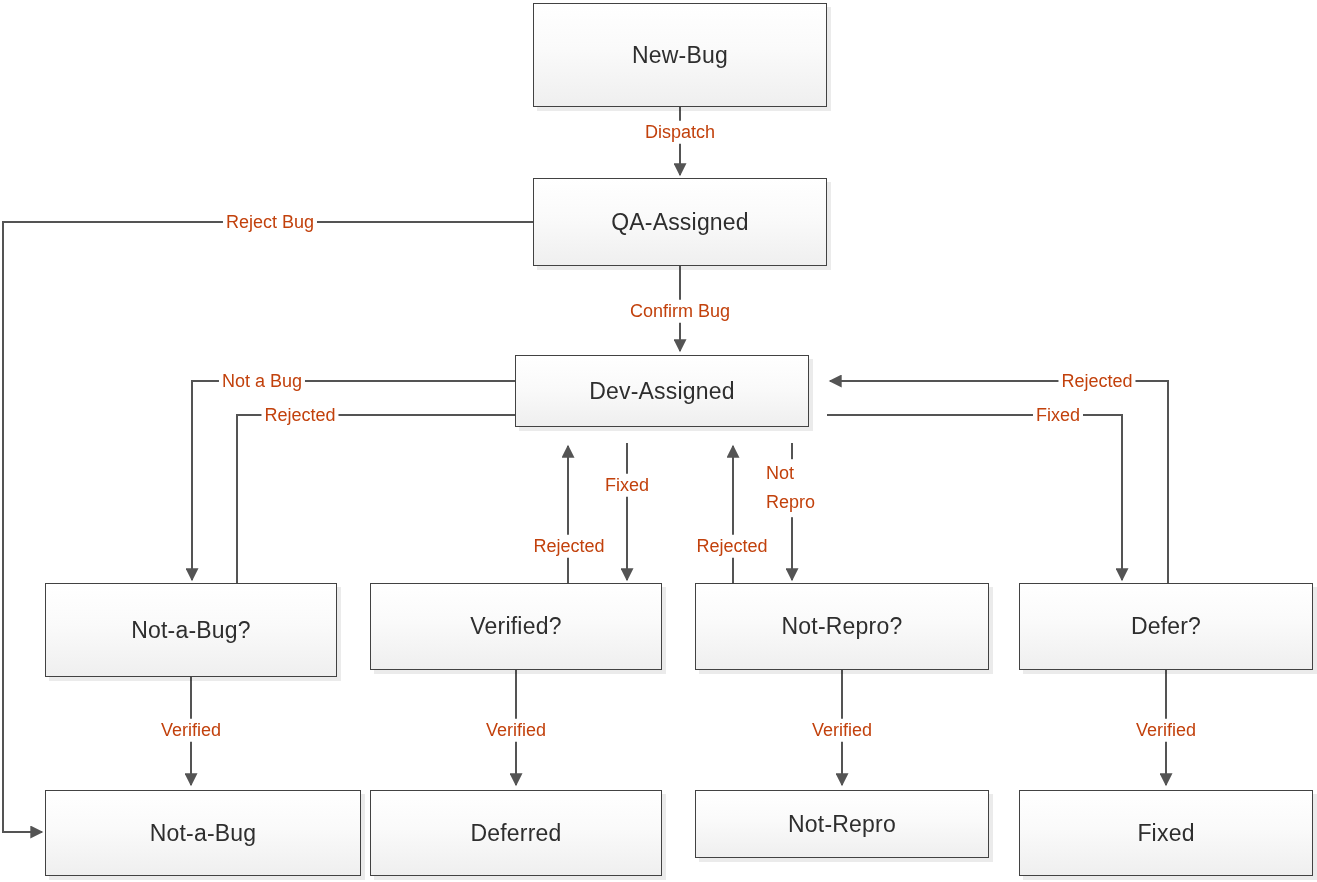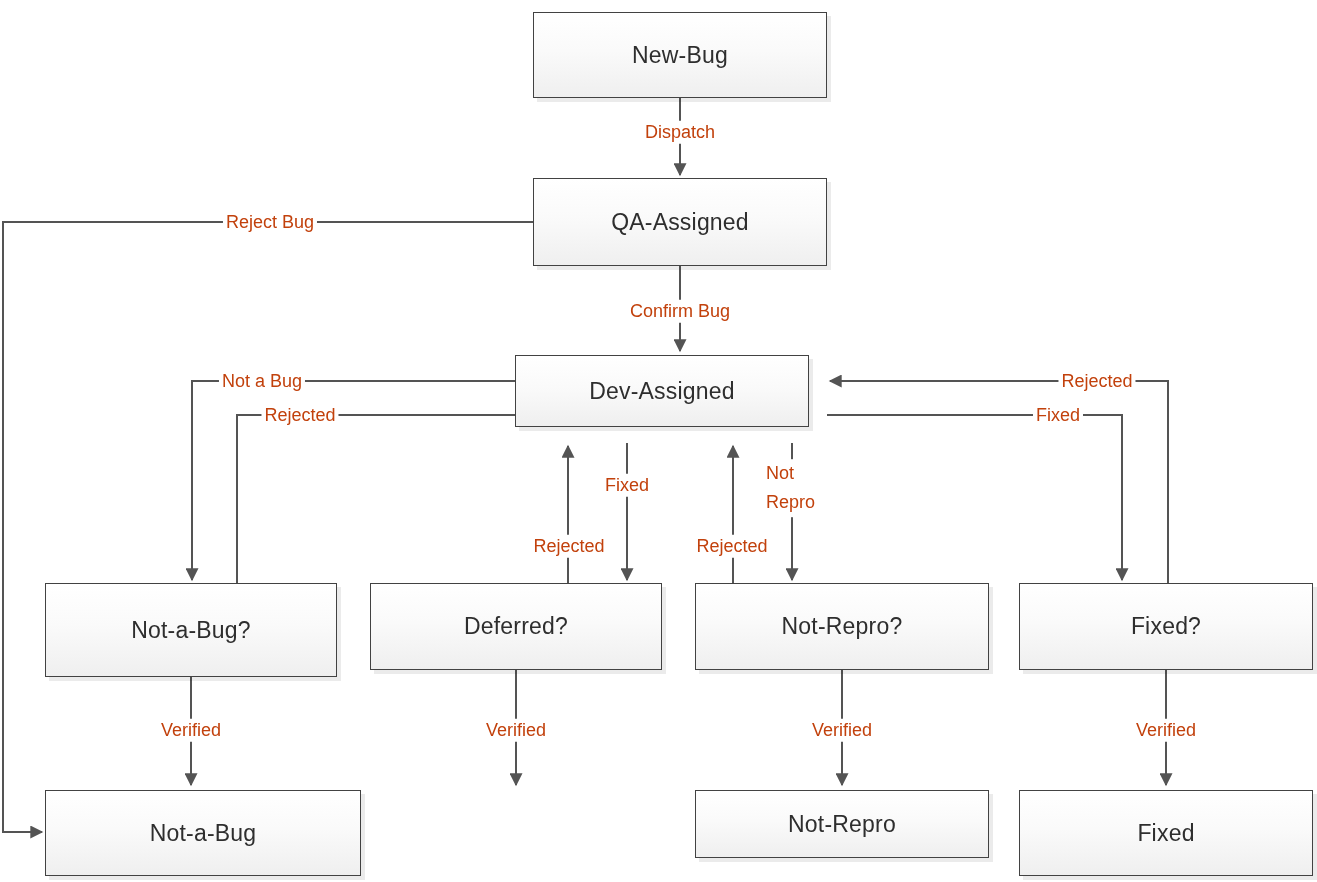--- a/index.html
+++ b/index.html
@@ -79,45 +79,48 @@
     <polyline points="733,583 733,446" marker-end="url(#arrow)"></polyline>
     <polyline points="792,443 792,580" marker-end="url(#arrow)"></polyline>
     <polyline points="1168,583 1168,381 830,381" marker-end="url(#arrow)"></polyline>
     <polyline points="827,415 1122,415 1122,580" marker-end="url(#arrow)"></polyline>
     <polyline points="191,670 191,785" marker-end="url(#arrow)"></polyline>
     <polyline points="516,670 516,785" marker-end="url(#arrow)"></polyline>
     <polyline points="842,670 842,785" marker-end="url(#arrow)"></polyline>
     <polyline points="1166,670 1166,785" marker-end="url(#arrow)"></polyline>
   </svg>
 
-  <div class="node" style="left:533px; top:12px;   width:294px; height:86px;">
+  <div class="node" style="left:533px; top:3px;   width:294px; height:104px;">
     <span>New-Bug</span>
   </div>
   <div class="node" style="left:533px; top:178px; width:294px; height:88px;">
     <span>QA-Assigned</span>
   </div>
   <div class="node" style="left:515px; top:355px; width:294px; height:72px;">
     <span>Dev-Assigned</span>
   </div>
 
   <div class="node" style="left:45px;  top:583px; width:292px; height:94px;">
     <span>Not-a-Bug?</span>
   </div>
   <div class="node" style="left:370px; top:583px; width:292px; height:87px;">
-    <span>Deferred?</span>
+    <span>Verified?</span>
   </div>
   <div class="node" style="left:695px; top:583px; width:294px; height:87px;">
     <span>Not-Repro?</span>
   </div>
   <div class="node" style="left:1019px; top:583px; width:294px; height:87px;">
-    <span>Fixed?</span>
+    <span>Defer?</span>
   </div>
 
   <div class="node" style="left:45px;  top:790px; width:316px; height:86px;">
     <span>Not-a-Bug</span>
+  </div>
+  <div class="node" style="left:370px; top:790px; width:292px; height:86px;">
+    <span>Deferred</span>
   </div>
   <div class="node" style="left:695px; top:790px; width:294px; height:68px;">
     <span>Not-Repro</span>
   </div>
   <div class="node" style="left:1019px; top:790px; width:294px; height:86px;">
     <span>Fixed</span>
   </div>
 
   <span class="elabel" style="left:680px;  top:132px;">Dispatch</span>
   <span class="elabel" style="left:680px;  top:311px;">Confirm Bug</span>

